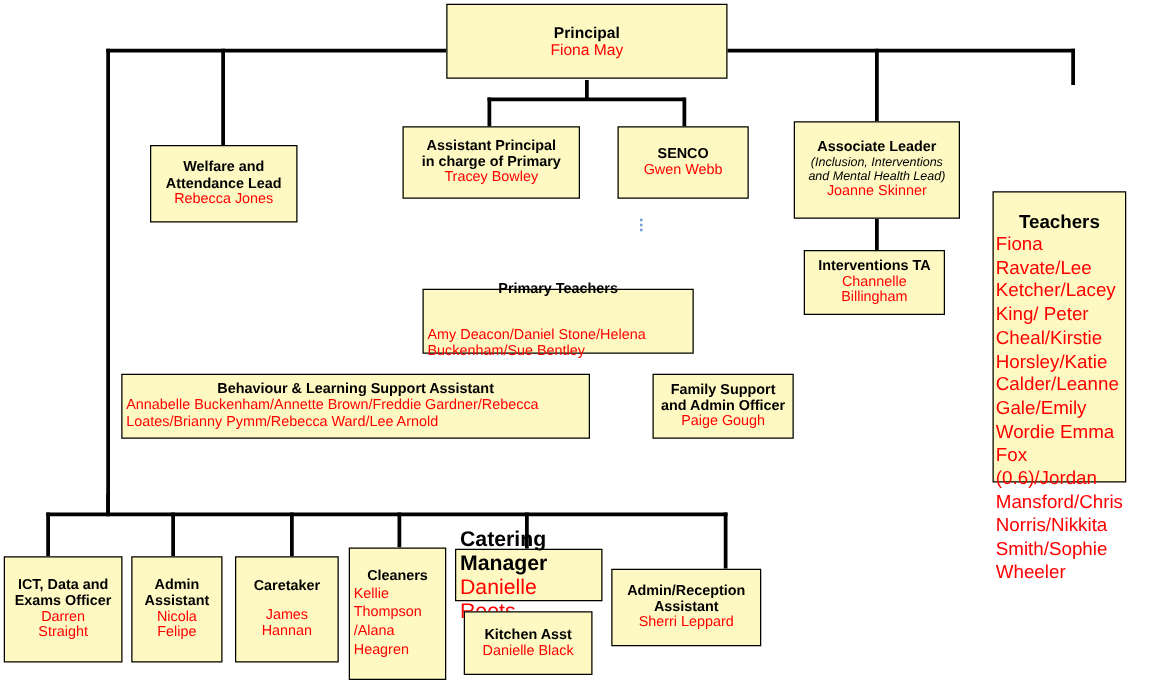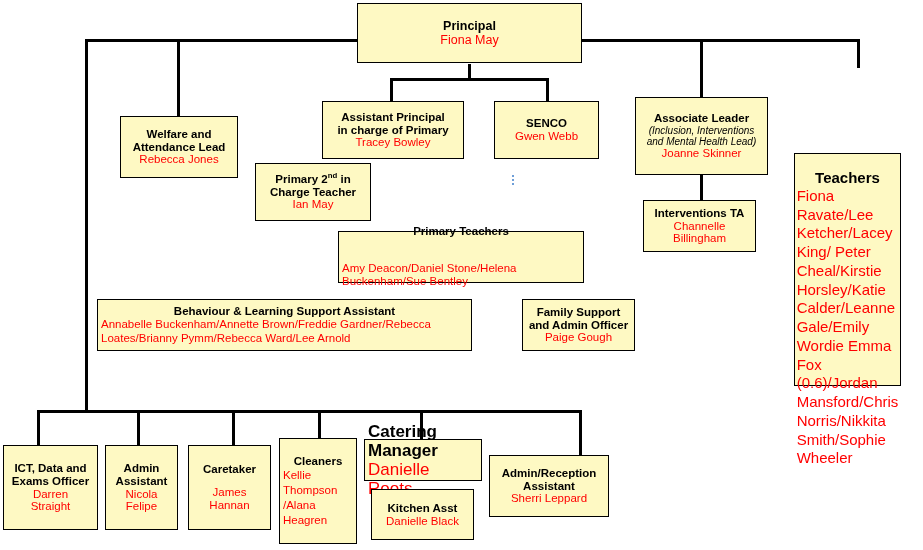--- a/index.html
+++ b/index.html
@@ -129,27 +129,22 @@
     <div class="title">Interventions TA</div>
     <div class="people">Channelle</div>
     <div class="people">Billingham</div>
   </div>
 
   <div class="node" style="left:794px; top:153px; width:107px; height:233px; font-size:15px; justify-content:flex-start; padding-top:16px;">
     <div class="title">Teachers</div>
     <div class="people" style="line-height:1.25;">Fiona Ravate/Lee Ketcher/Lacey King/ Peter Cheal/Kirstie Horsley/Katie Calder/Leanne Gale/Emily Wordie Emma Fox (0.6)/Jordan Mansford/Chris Norris/Nikkita Smith/Sophie Wheeler</div>
   </div>
 
-  <div class="node" style="left:255px; top:163px; width:116px; height:58px; font-size:11.5px;">
-    <div class="title"><span>Primary 2</span><sup>nd</sup><span> in</span></div>
-    <div class="title">Charge Teacher</div>
-    <div class="people">Ian May</div>
-  </div>
-
-  <div class="node" style="left:338px; top:231px; width:246px; height:52px; font-size:11.5px;gap:24px;">
+
+  <div class="node" style="left:338px; top:231px; width:217px; height:52px; font-size:11.5px;gap:24px;">
     <div class="title">Primary Teachers</div>
     <div class="people" style="line-height:1.2;">Amy Deacon/Daniel Stone/Helena Buckenham/Sue Bentley</div>
   </div>
 
   <div class="node" style="left:97px; top:299px; width:375px; height:52px; font-size:11.5px;">
     <div class="title">Behaviour &amp; Learning Support Assistant</div>
     <div class="people" style="line-height:1.22;">Annabelle Buckenham/Annette Brown/Freddie Gardner/Rebecca Loates/Brianny Pymm/Rebecca Ward/Lee Arnold</div>
   </div>
 
   <div class="node" style="left:479px; top:299px; width:113px; height:52px; font-size:11.5px;margin-left:43px;">

